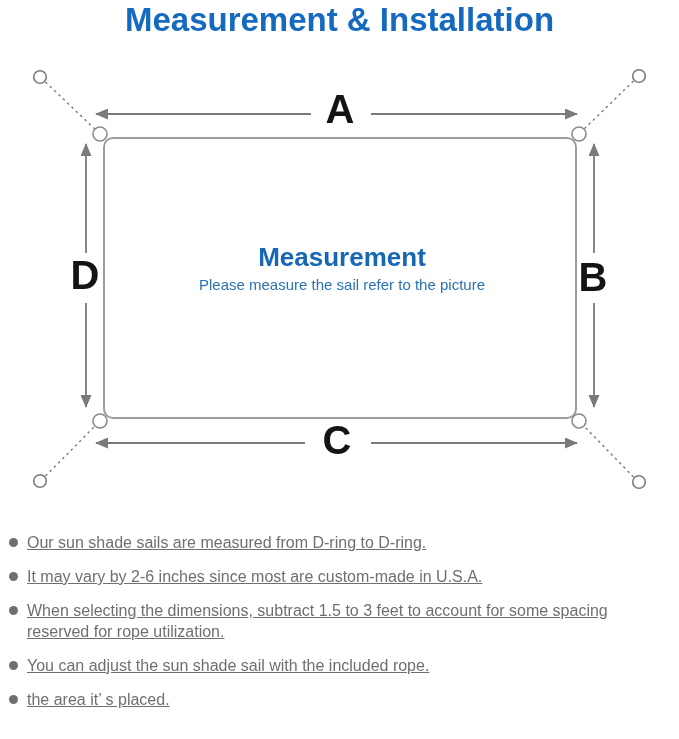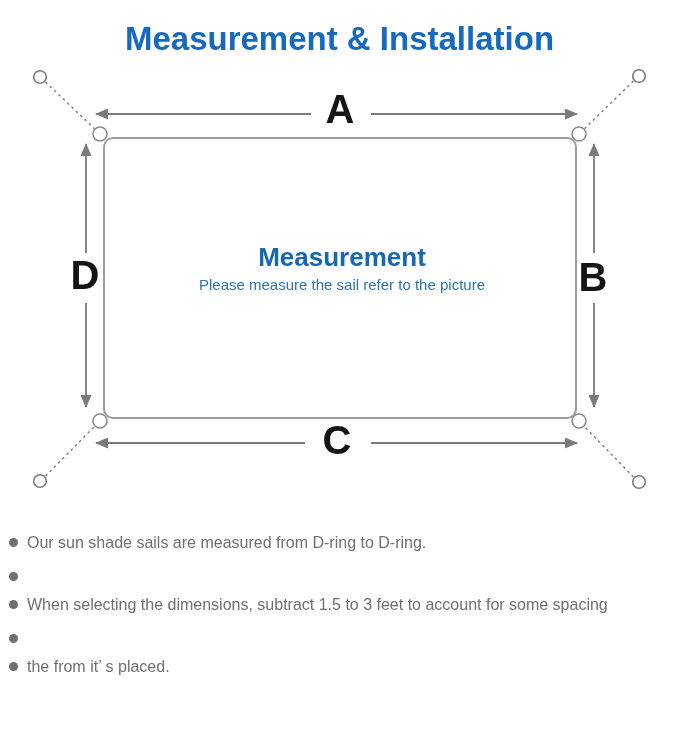--- a/index.html
+++ b/index.html
@@ -1,38 +1,38 @@
 <!DOCTYPE html>
 <html style="--title-blue: #1569bf; --diagram-blue: #1767b2; --subtitle-blue: #2a72b5; --line-gray: #7a7a7a; --border-gray: #9c9c9c; --text-gray: #6f6f6f; --label-black: #141414;"><head>
 <meta charset="utf-8">
 <style>
   html,body{margin:0;padding:0;background:#ffffff;}
   .page{
     position:relative;width:679px;height:739px;background:#fff;
     font-family:"Liberation Sans",sans-serif;overflow:hidden;
   }
   .main-title{
-    margin:0;padding-top:20px;text-align:center;
+    margin:0;padding-top:1px;text-align:center;
     font-size:33px;font-weight:bold;color:var(--title-blue,#1569bf);
   }
   .diagram{display:block;position:absolute;left:0;top:58px;}
   .ring{fill:#fff;stroke:var(--line-gray,#7a7a7a);stroke-width:1.6;}
   .rope{stroke:var(--line-gray,#7a7a7a);stroke-width:1.4;stroke-dasharray:2.5,3.5;}
   .ear{fill:#fff;stroke:#8b8b8b;stroke-width:1.6;}
   .sail{fill:#fff;stroke:var(--border-gray,#9c9c9c);stroke-width:2;}
   .dim{stroke:var(--line-gray,#7a7a7a);stroke-width:1.8;fill:none;}
   #arw path{fill:var(--line-gray,#7a7a7a);}
   .dim-label{font-size:40px;font-weight:bold;fill:var(--label-black,#141414);text-anchor:middle;}
   .center-title{font-size:26px;font-weight:bold;fill:var(--diagram-blue,#1767b2);text-anchor:middle;}
   .center-sub{font-size:15px;fill:var(--subtitle-blue,#2a72b5);text-anchor:middle;}
   .notes{position:absolute;left:9px;top:532px;width:666px;}
   .note{display:flex;align-items:flex-start;margin-bottom:13px;}
   .dot{flex:0 0 auto;width:9px;height:9px;border-radius:50%;
        background:var(--text-gray,#6f6f6f);margin:6px 9px 0 0;}
-  .note-text{font-size:16px;line-height:21px;color:var(--text-gray,#6f6f6f);}
+  .note-text{font-size:16px;line-height:21px;color:var(--text-gray,#6f6f6f);text-decoration:underline;}
   .note-text div{white-space:nowrap;}
 </style>
 </head>
 <body>
 
 <div class="page">
 
   <h1 class="main-title">Measurement &amp; Installation</h1>
 
   <svg class="diagram" width="679" height="462" viewBox="0 0 679 462" xmlns="http://www.w3.org/2000/svg">
@@ -87,30 +87,37 @@
 
   <div class="notes">
       <div class="note">
         <span class="dot"></span>
         <div class="note-text">
           <div>Our sun shade sails are measured from D-ring to D-ring.</div>
         </div>
       </div>
       <div class="note">
         <span class="dot"></span>
+        <div class="note-text">
+          <div>It may vary by 2-6 inches since most are custom-made in U.S.A.</div>
+        </div>
       </div>
       <div class="note">
         <span class="dot"></span>
         <div class="note-text">
           <div>When selecting the dimensions, subtract 1.5 to 3 feet to account for some spacing</div>
+          <div>reserved for rope utilization.</div>
         </div>
       </div>
       <div class="note">
         <span class="dot"></span>
+        <div class="note-text">
+          <div>You can adjust the sun shade sail with the included rope.</div>
+        </div>
       </div>
       <div class="note">
         <span class="dot"></span>
         <div class="note-text">
-          <div>the from it’ s placed.</div>
+          <div>the area it’ s placed.</div>
         </div>
       </div>
     </div>
 </div>
 
 </body></html>

